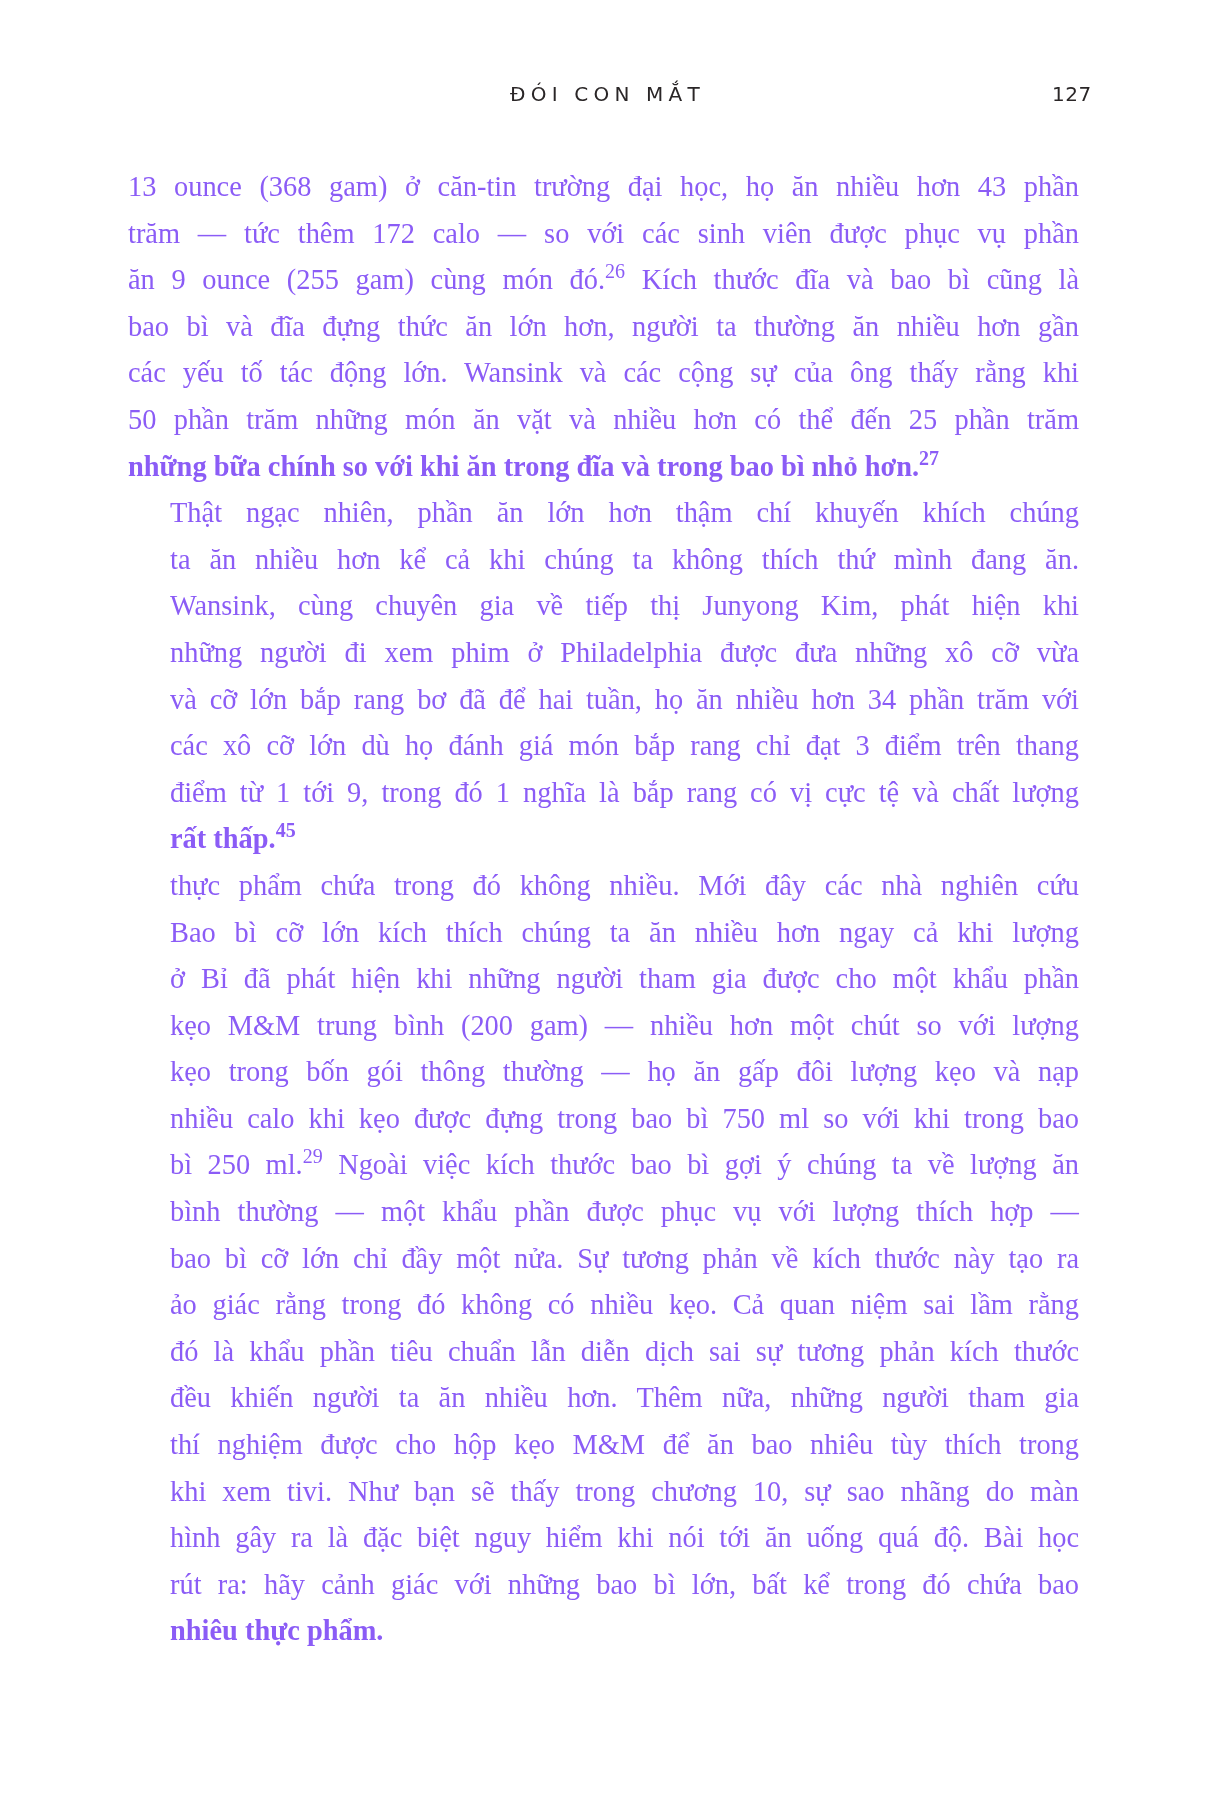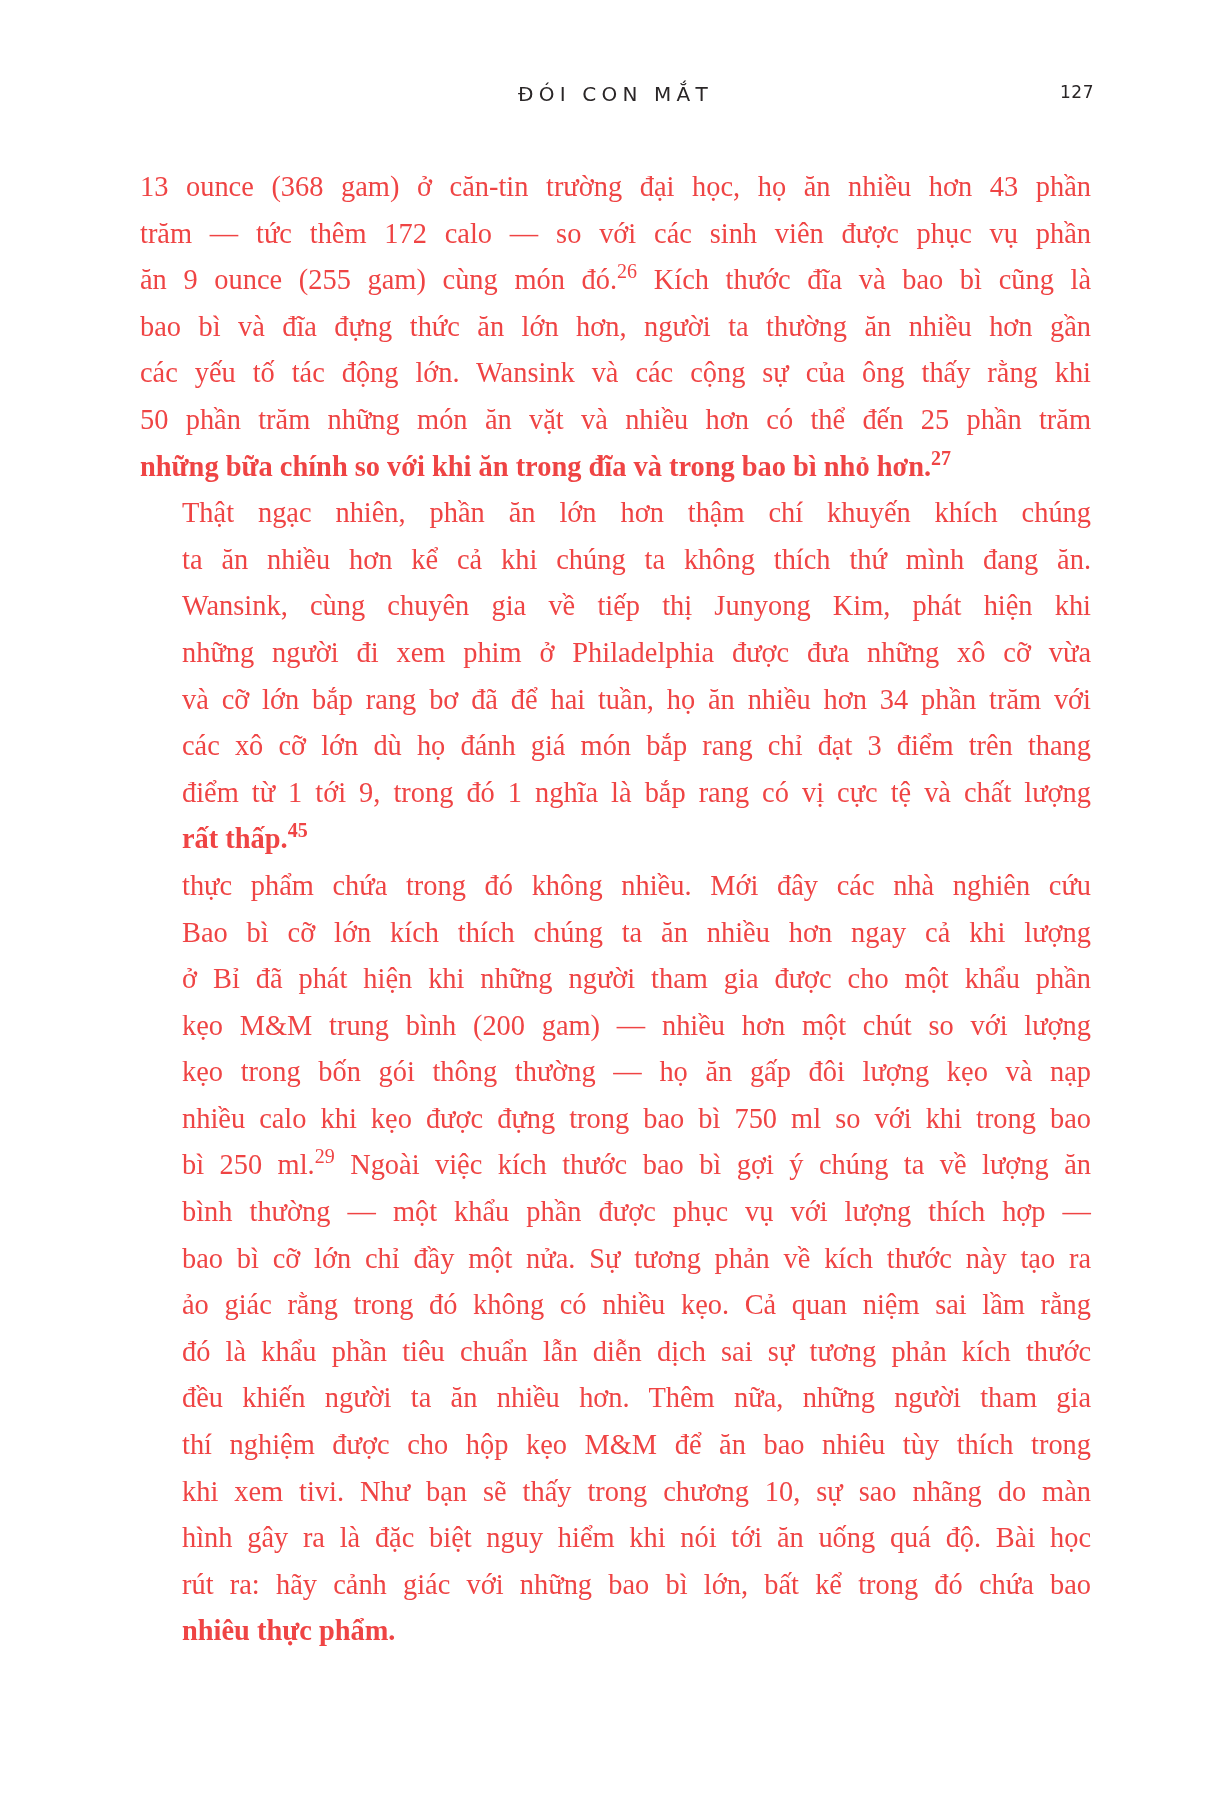--- a/index.html
+++ b/index.html
@@ -10,53 +10,53 @@
     body {
       width: 1221px;
       height: 1812px;
       position: relative;
       overflow: hidden;
       color: #231f20;
     }
     .running-head {
       position: absolute;
       top: 80px;
-      left: 8px;
+      left: 0;
       width: 1075px;
       height: 30px;
     }
     .running-title {
       position: absolute;
       left: 510px;
       top: 2px;
       font-family: "DejaVu Sans", sans-serif;
       font-size: 20px;
       letter-spacing: 5.2px;
       color: #2a2627;
       font-weight: normal;
       white-space: nowrap;
     }
     .page-number {
       position: absolute;
       left: 1052px;
       top: 2px;
       font-family: "DejaVu Sans", sans-serif;
-      font-size: 17px;
+      font-size: 20px;
       color: #2a2627;
       letter-spacing: 0.5px;
     }
     .body-text {
       position: absolute;
-      left: 140px;
+      left: 128px;
       top: 164px;
       width: 951px;
       font-family: "Liberation Serif", "DejaVu Serif", serif;
       font-size: 28.4px;
       line-height: 46.6px;
-      color: #ef4444;
+      color: #8b5cf6;
       text-align: justify;
       hyphens: none;
     }
     .body-text p {
       margin: 0;
       padding: 0;
     }
     .body-text p.indent {
       text-indent: 42px;
     }

